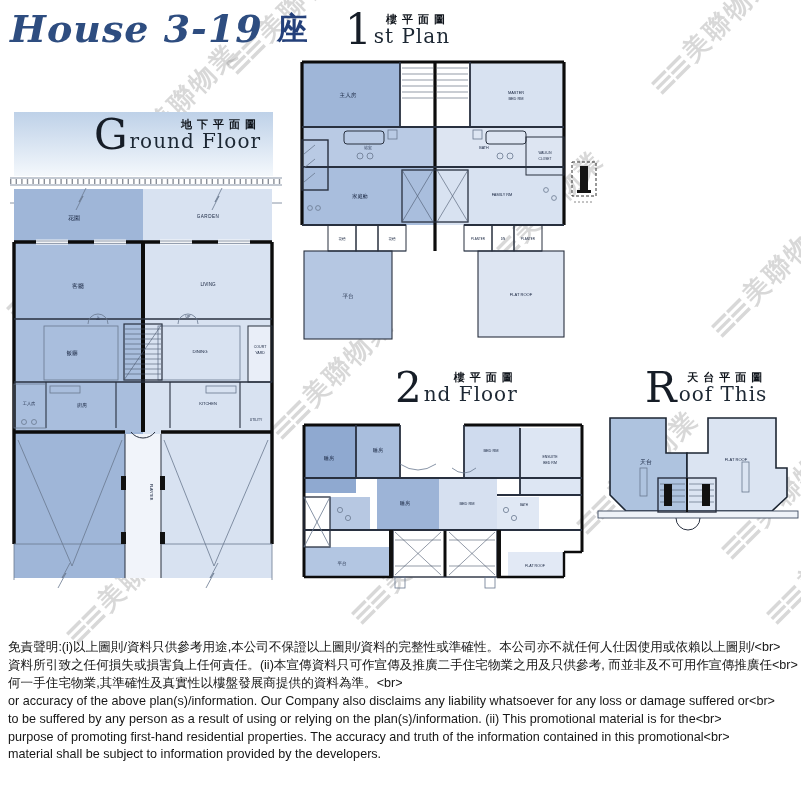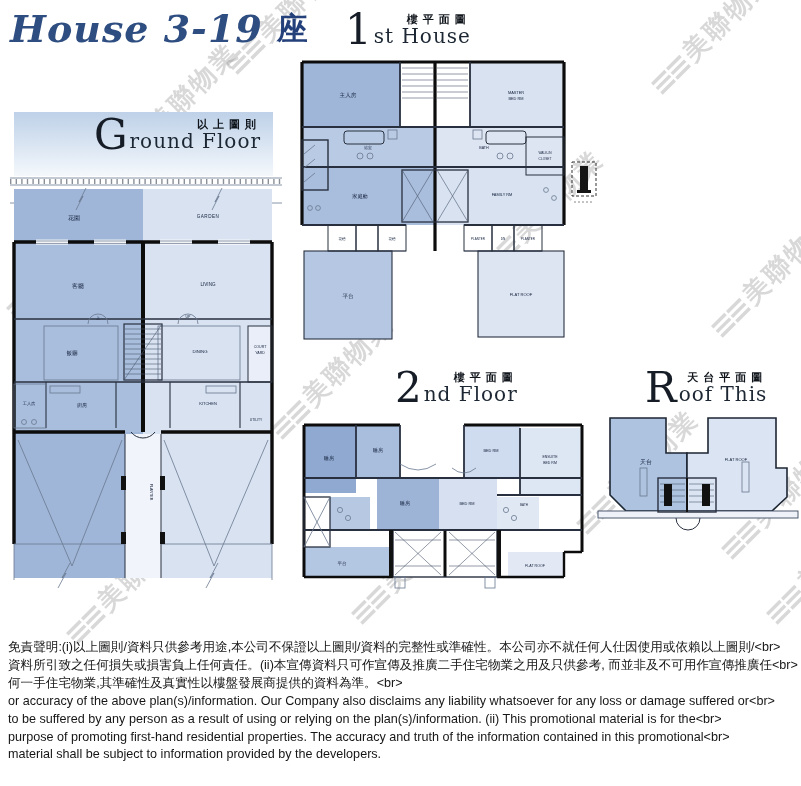--- a/index.html
+++ b/index.html
@@ -64,32 +64,32 @@
     </div>
 
   <div class="title">
     <span class="script">House 3-19</span><span class="suffix">座</span>
   </div>
 
   <div class="gf-band">
     <div class="fh">
       <span class="fh-letter">G</span>
       <span class="fh-col">
-        <span class="fh-cn">以上圖則</span>
+        <span class="fh-cn">地下平面圖</span>
         <span class="fh-en">round Floor</span>
       </span>
     </div>
   </div>
 
   <div class="hdr-abs" style="left:345px;top:13px;">
     <div class="fh">
       <span class="fh-letter">1</span>
       <span class="fh-col">
         <span class="fh-cn">樓平面圖</span>
-        <span class="fh-en">st House</span>
+        <span class="fh-en">st Plan</span>
       </span>
     </div>
   </div>
 
   <div class="hdr-abs" style="left:395px;top:371px;">
     <div class="fh">
       <span class="fh-letter">2</span>
       <span class="fh-col">
         <span class="fh-cn">樓平面圖</span>
         <span class="fh-en">nd Floor</span>

